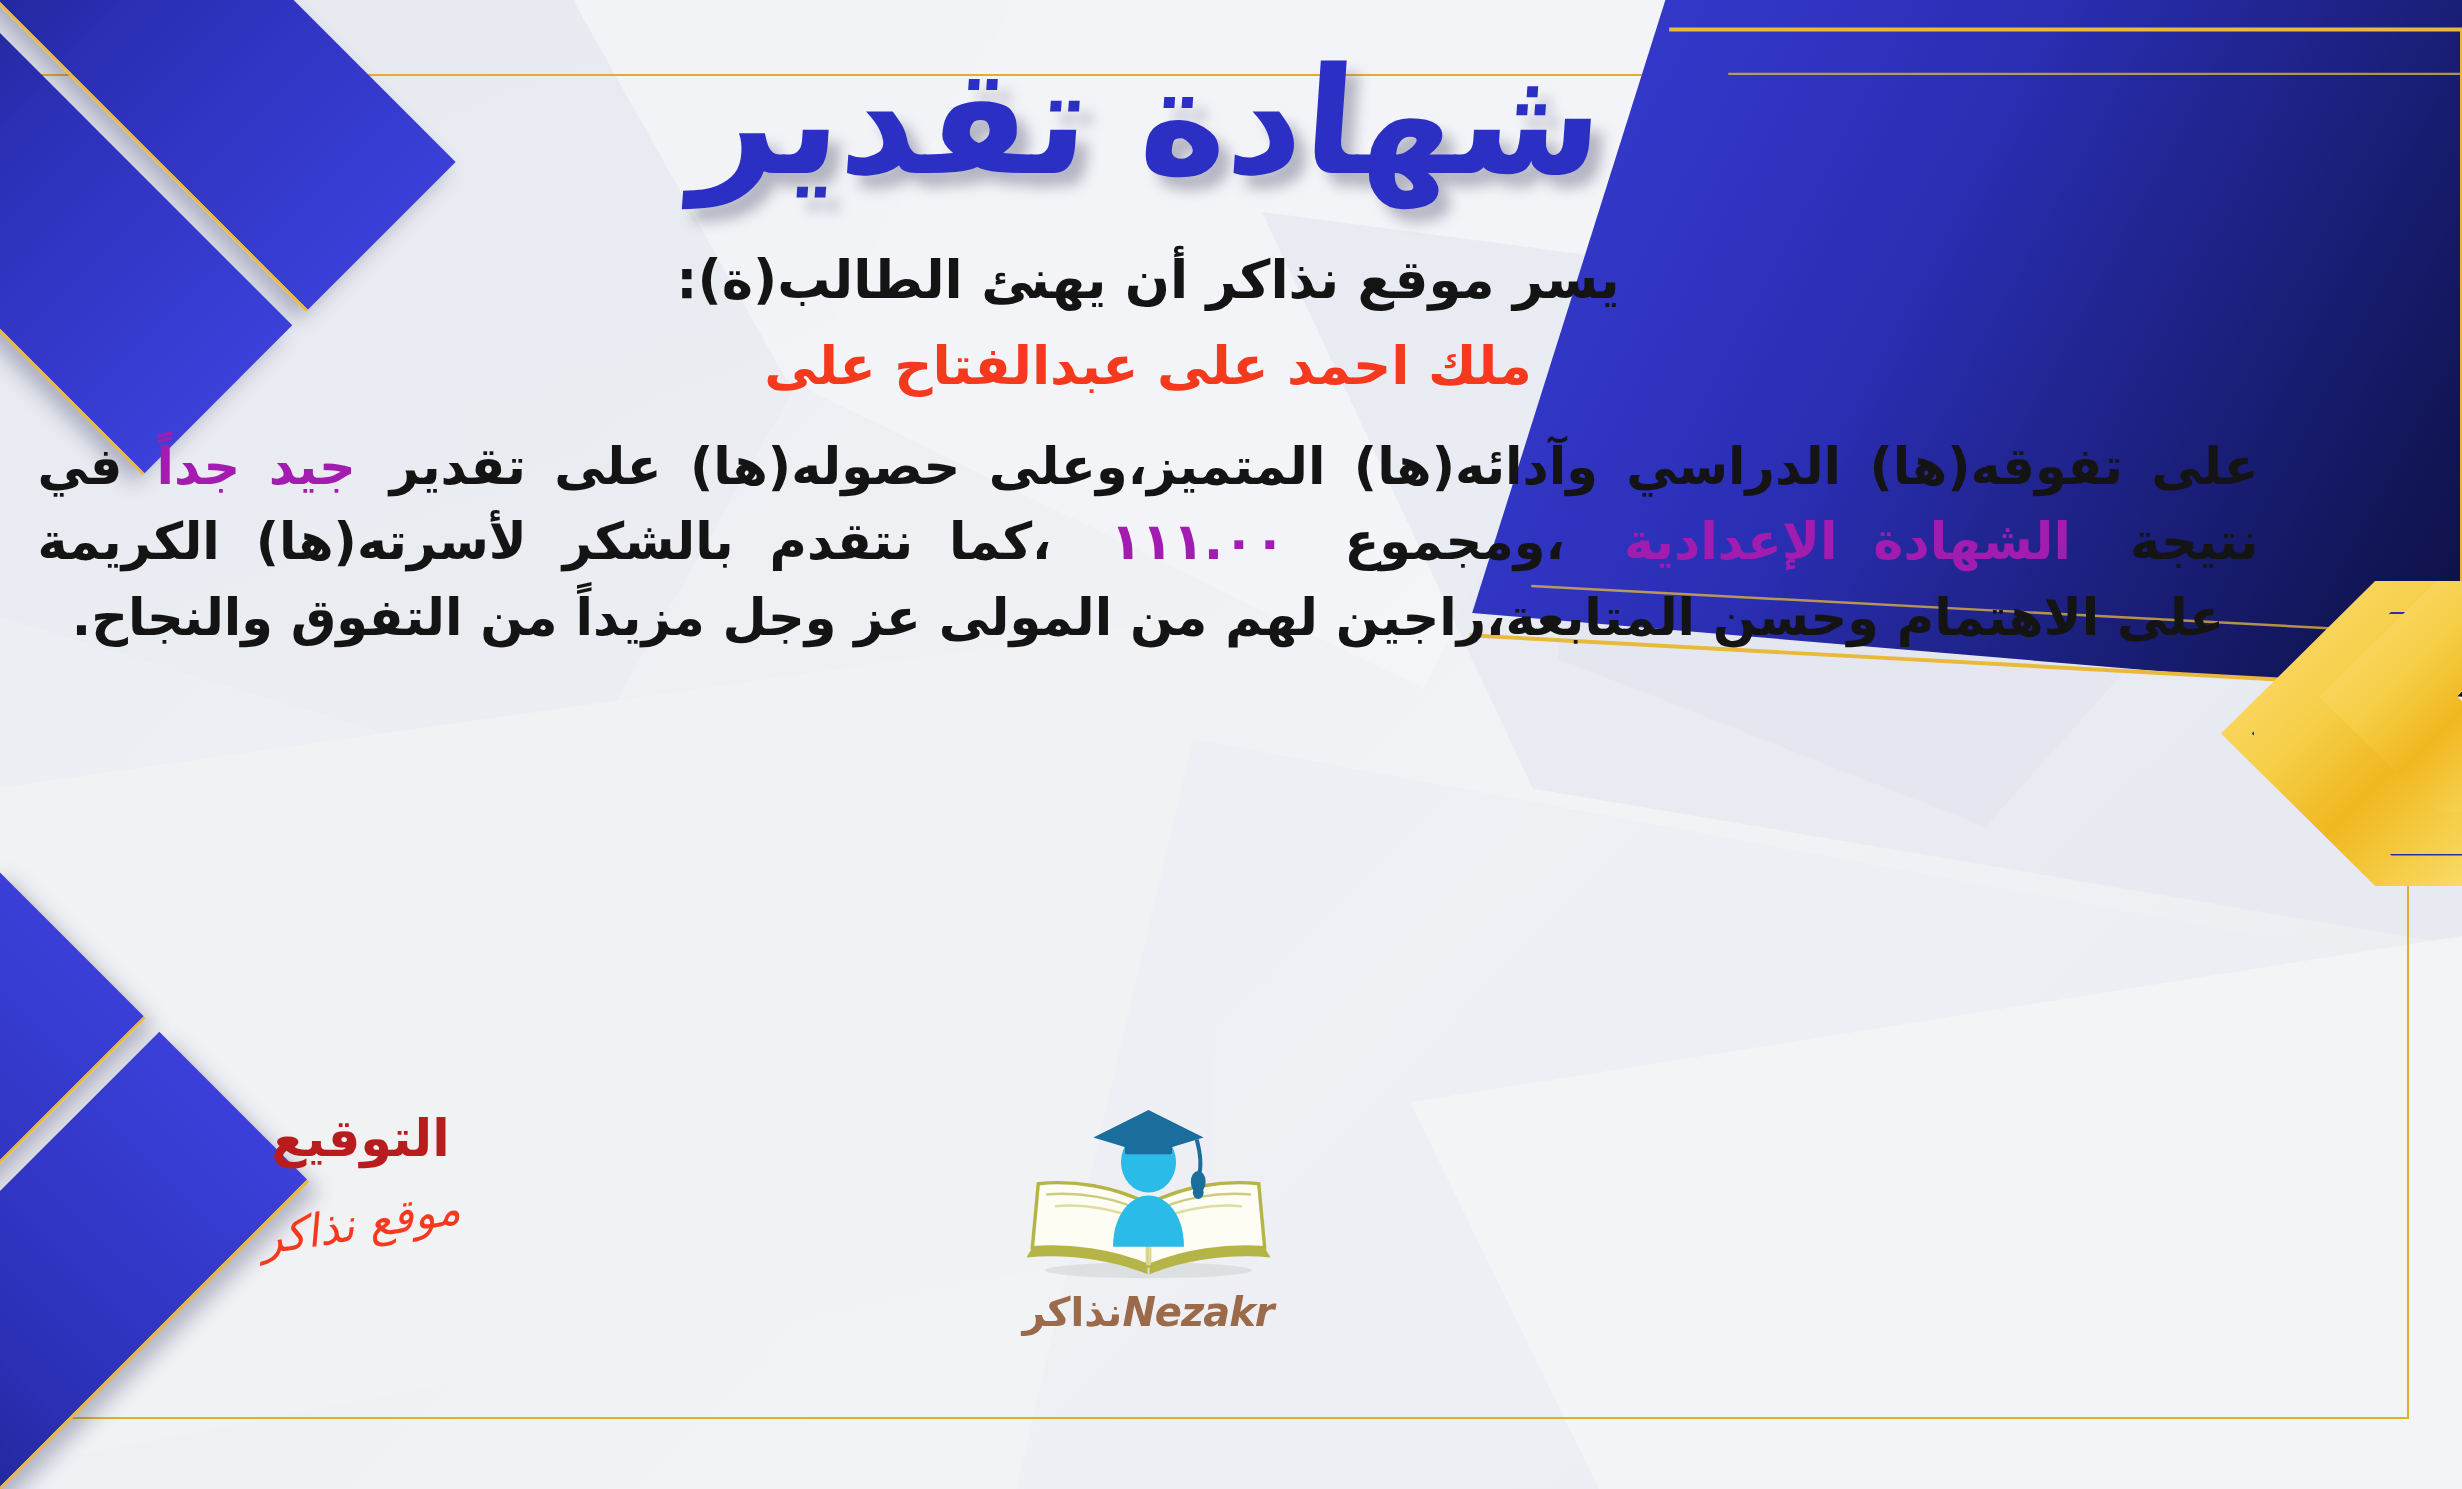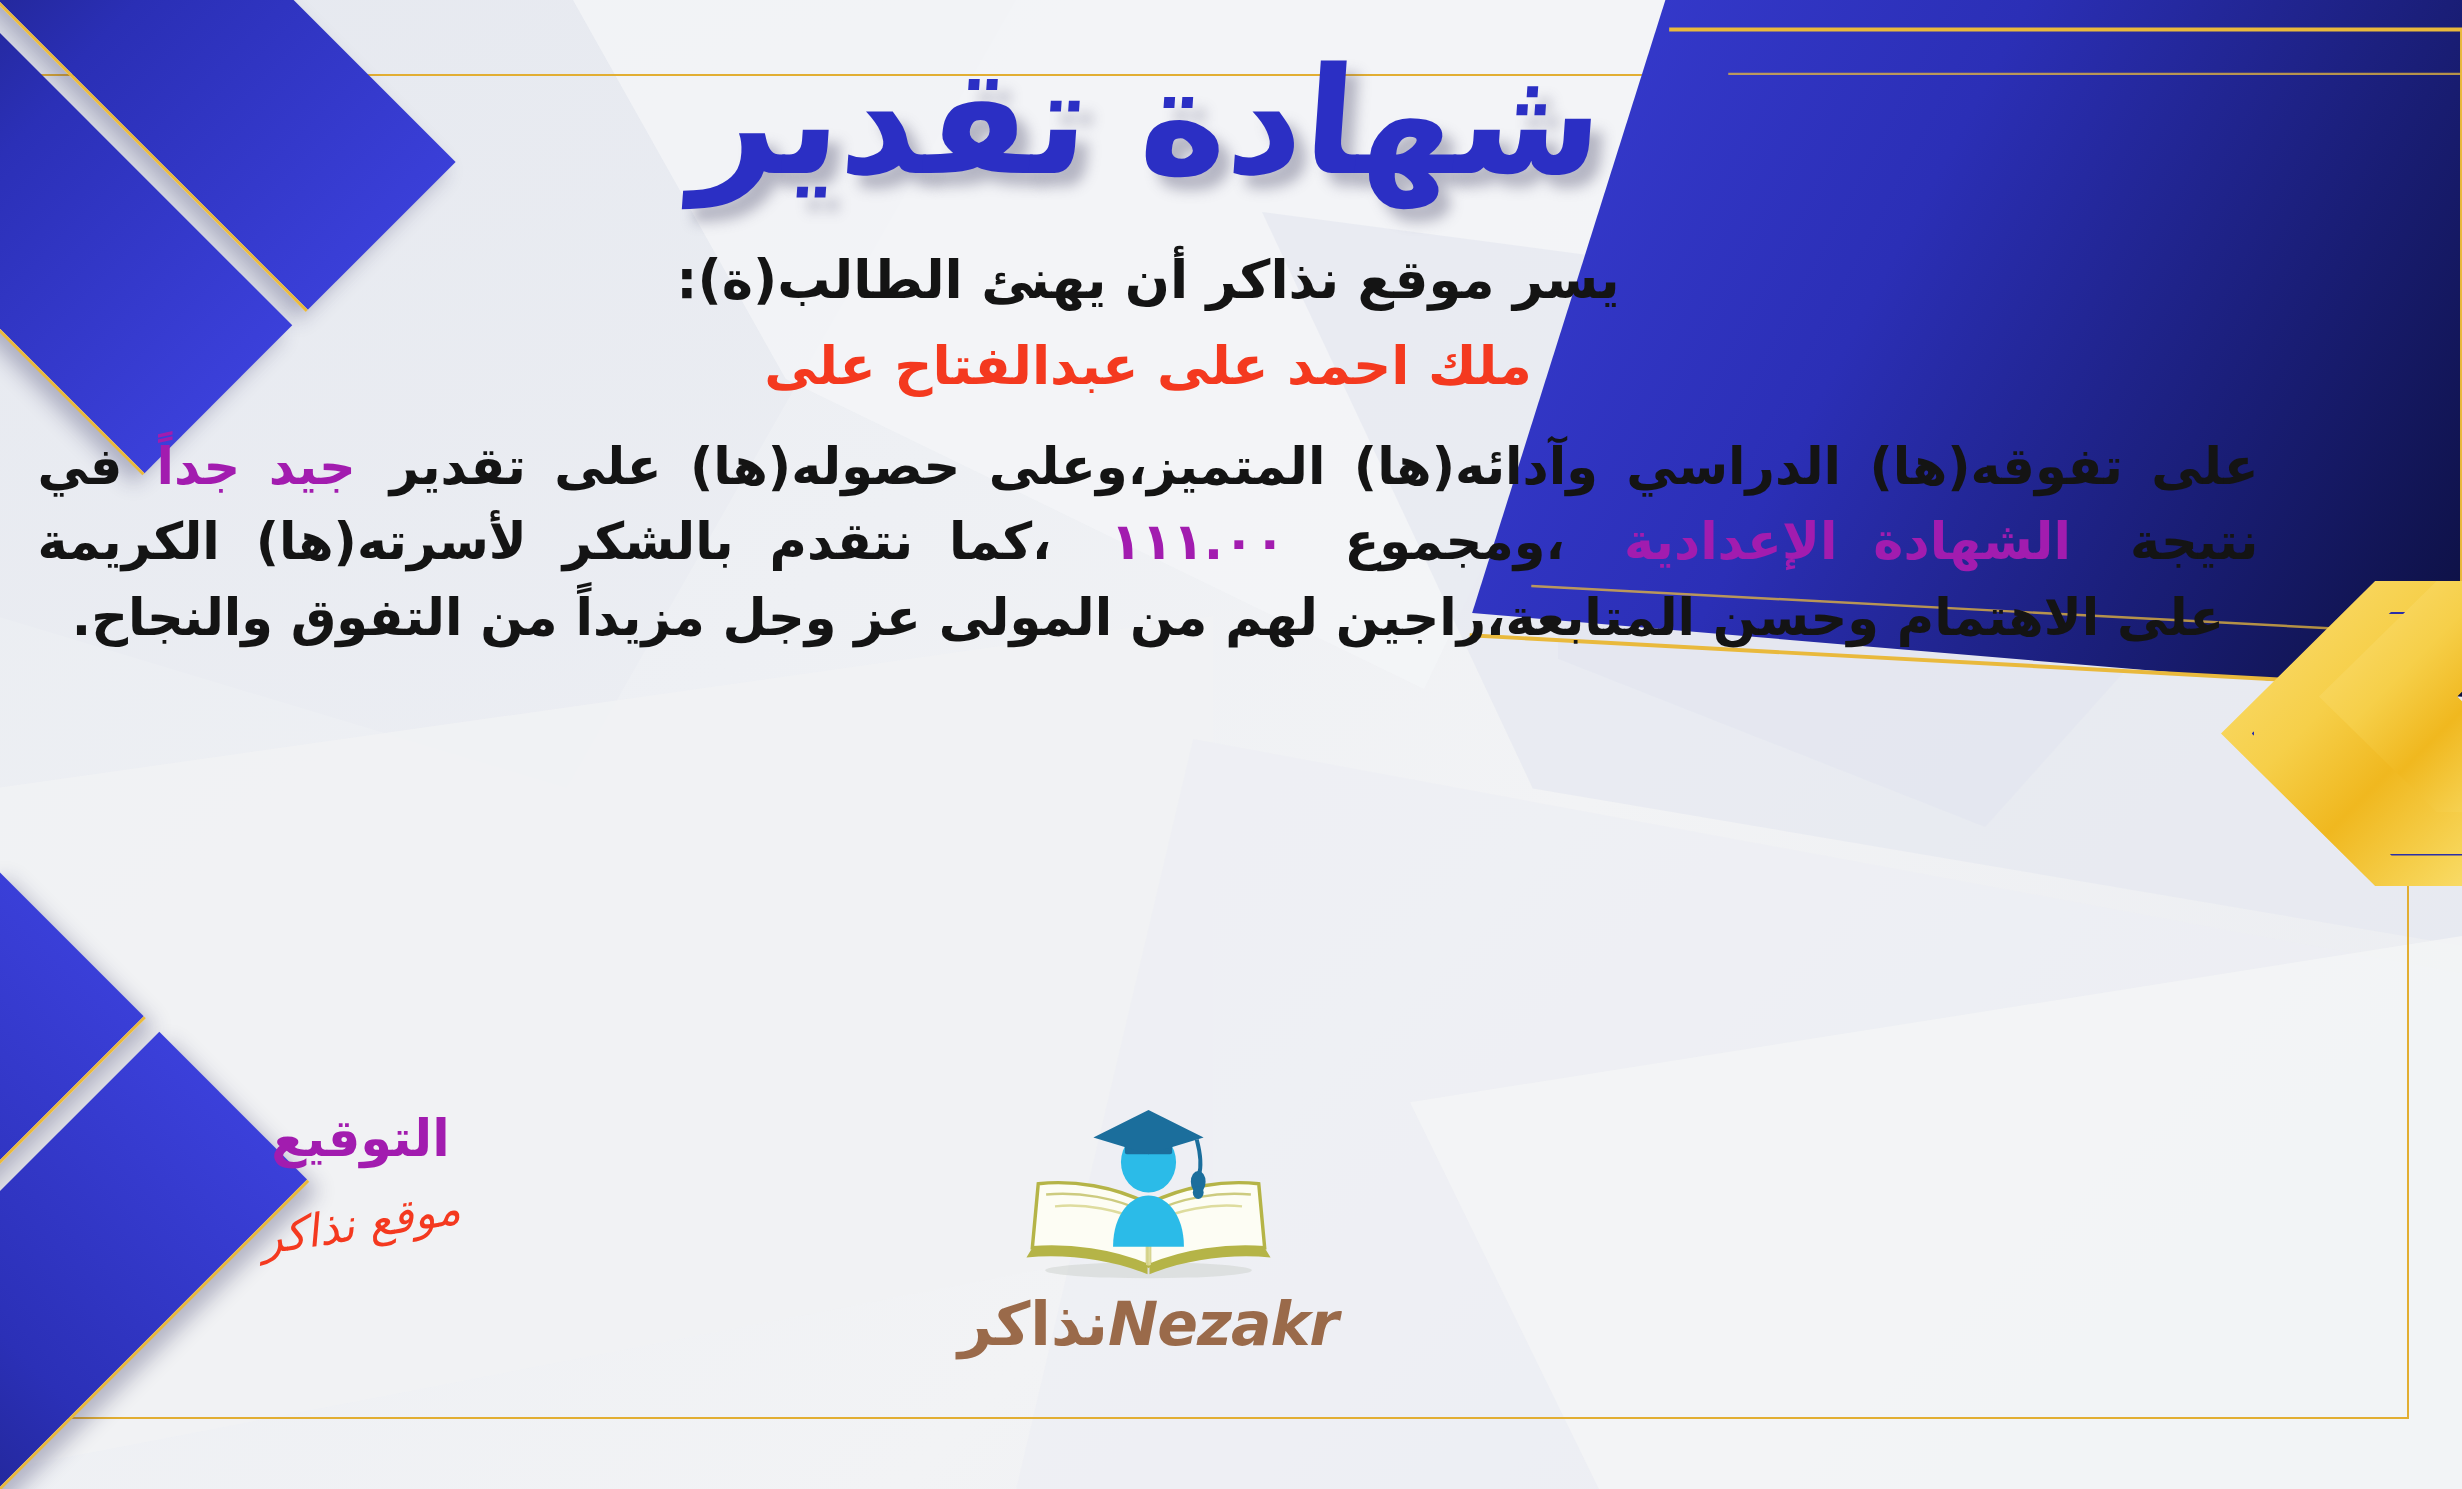--- a/index.html
+++ b/index.html
@@ -150,21 +150,21 @@
     position:absolute;
     left:374px;
     top:9.8px;
     width:305px;
     text-align:center;
     direction:rtl;
   }
   .sign-label{
     font-size:51px;
     font-weight:700;
-    color:#a21caf;
+    color:#b91c1c;
   }
   .signature{
     margin-top:29.5px;
     font-size:45px;
     color:#f4391f;
     font-family:"DejaVu Serif","Liberation Serif",serif;
     font-style:italic;
     transform:rotate(-9deg);
     display:inline-block;
   }
@@ -173,21 +173,21 @@
     position:absolute;
     left:50%;
     transform:translateX(-50%);
     top:0;
     width:424px;
     text-align:center;
   }
   .logo-mark{width:315px;height:197px;margin:0 auto;display:block;}
   .logo-text{
     margin-top:-6.9px;
-    font-size:60px;
+    font-size:40px;
     font-weight:800;
     color:#9a6a4a;
     letter-spacing:-1px;
     font-family:"DejaVu Sans","Liberation Sans",sans-serif;
     white-space:nowrap;
   }
   .logo-text .lat{font-style:italic;}
 </style>
 </head>
 <body>

